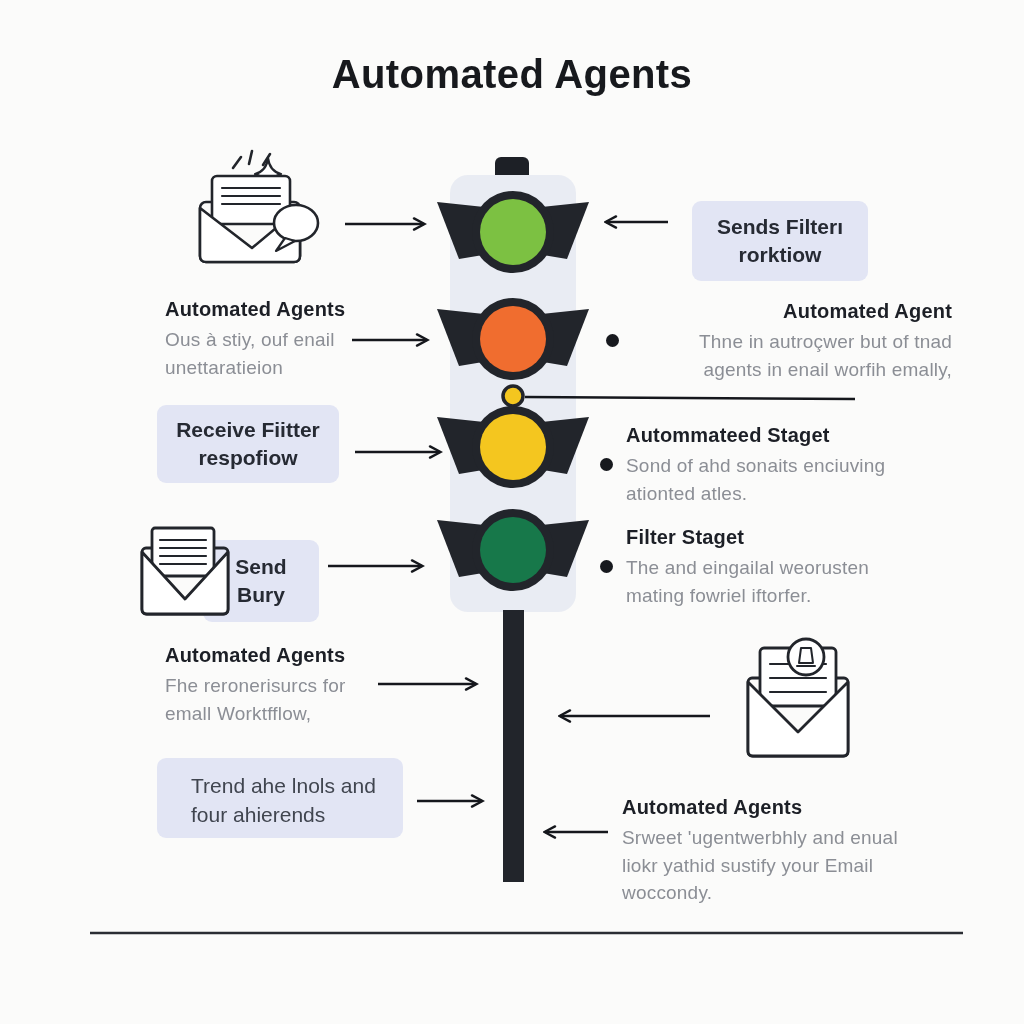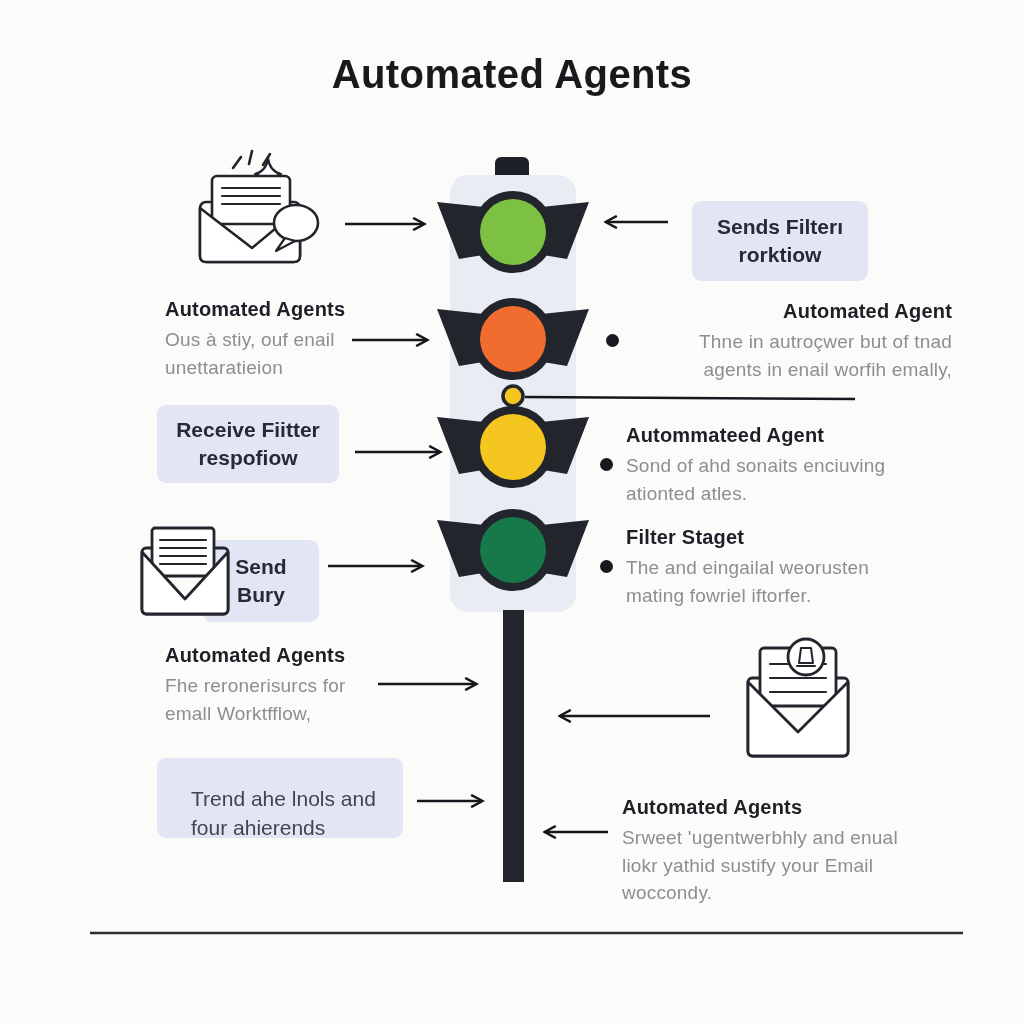--- a/index.html
+++ b/index.html
@@ -46,40 +46,40 @@
     <div class="boxline">Send</div>
     <div class="boxline">Bury</div>
   </div>
 
   <div class="tb" style="left:165px; top:644px;">
     <div class="hd">Automated Agents</div>
     <div class="gl">Fhe reronerisurcs for</div>
     <div class="gl">emall Worktfflow,</div>
   </div>
 
-  <div class="lavbox" style="left:157px; top:758px; width:246px; height:80px; padding:26px 0 0 34px;">
+  <div class="lavbox" style="left:157px; top:758px; width:246px; height:80px; padding:13px 0 0 34px;">
     <div class="trendline">Trend ahe lnols and</div>
     <div class="trendline">four ahierends</div>
   </div>
 
   <div class="lavbox center-col" style="left:692px; top:177px; width:176px; height:80px;margin-top:24px;">
     <div class="boxline">Sends Filterı</div>
     <div class="boxline">rorktiow</div>
   </div>
 
   <div class="bullet-block" style="left:606px; top:300px;text-align:right;">
     <span class="dot"></span>
     <div class="hd">Automated Agent</div>
     <div class="gl">Thne in autroçwer but of tnad</div>
     <div class="gl">agents in enail worfih emally,</div>
   </div>
 
   <div class="bullet-block" style="left:600px; top:424px;">
     <span class="dot"></span>
-    <div class="hd">Autommateed Agent</div>
+    <div class="hd">Autommateed Staget</div>
     <div class="gl">Sond of ahd sonaits enciuving</div>
     <div class="gl">ationted atles.</div>
   </div>
 
   <div class="bullet-block" style="left:600px; top:526px;">
     <span class="dot"></span>
     <div class="hd">Filter Staget</div>
     <div class="gl">The and eingailal weorusten</div>
     <div class="gl">mating fowriel iftorfer.</div>
   </div>

